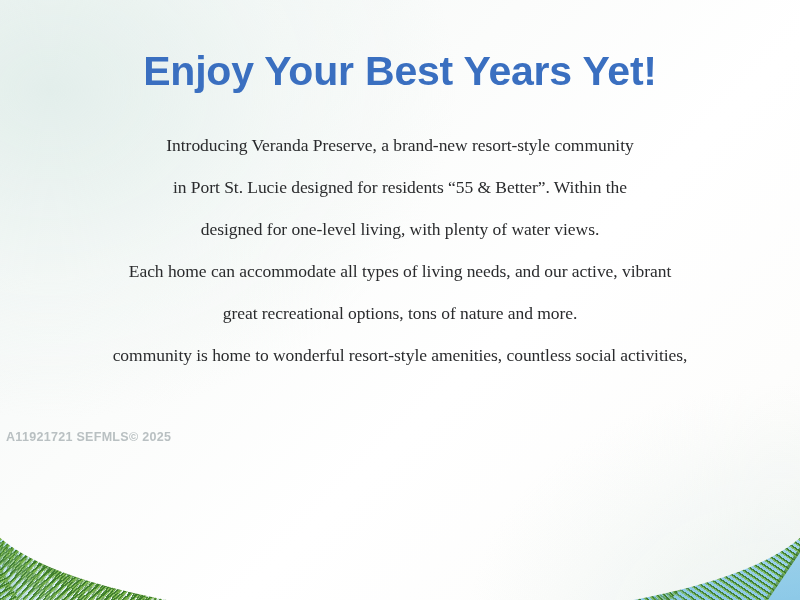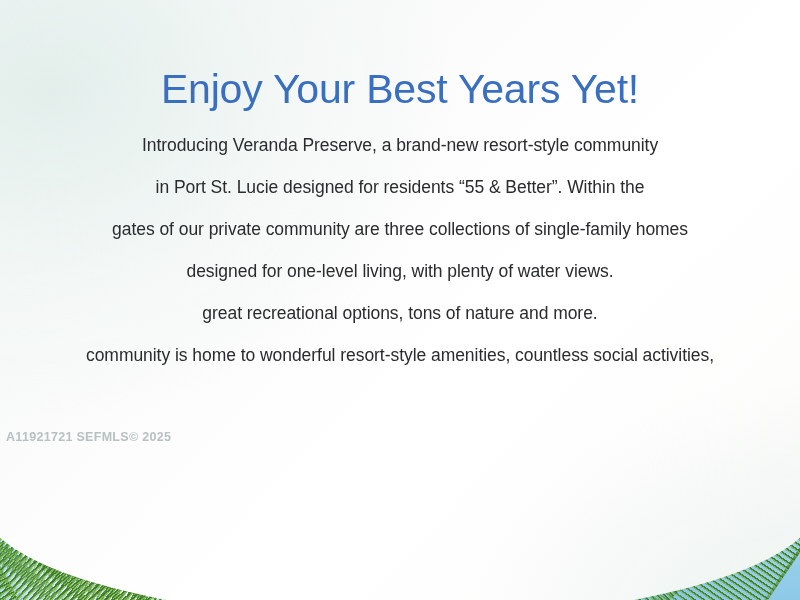--- a/index.html
+++ b/index.html
@@ -135,37 +135,36 @@
     width: 800px;
   }
 
   .headline {
     position: absolute;
     left: 0;
     top: 48px;
     width: 800px;
     text-align: center;
     font-family: "Liberation Sans", sans-serif;
-    font-weight: normal;
+    font-weight: bold;
     font-size: 41px;
     line-height: 46px;
     letter-spacing: -0.2px;
     color: #3a6fc0;
     white-space: nowrap;
-    margin-top: 18px;
   }
 
   .body-copy {
     position: absolute;
     left: 30px;
     top: 124px;
     width: 740px;
     text-align: center;
     color: #2a2b2d;
-    font-family: Liberation Sans, sans-serif;
+    font-family: Liberation Serif, serif;
     font-size: 17.5px;
     line-height: 42px;
     letter-spacing: -0.05px;
   }
   .body-copy .line {
     display: block;
     white-space: nowrap;
   }
 
   .watermark {
@@ -243,22 +242,22 @@
   <div class="sheet"></div>
   <div class="sheet-tint"></div>
 
   <div class="content">
 
     <div class="headline">Enjoy Your Best Years Yet!</div>
 
     <div class="body-copy">
       <span class="line">Introducing Veranda Preserve, a brand-new resort-style community</span>
       <span class="line">in Port St. Lucie designed for residents “55 &amp; Better”. Within the</span>
-      <span class="line">gates of our private community are three collections of single-family homes</span>
       <span class="line">designed for one-level living, with plenty of water views.</span>
+      <span class="line">Each home can accommodate all types of living needs, and our active, vibrant</span>
       <span class="line">great recreational options, tons of nature and more.</span>
       <span class="line">community is home to wonderful resort-style amenities, countless social activities,</span>
     </div>
 
     <div class="watermark">A11921721  SEFMLS© 2025</div>
   </div>
 
 </div>
 
 </body></html>

